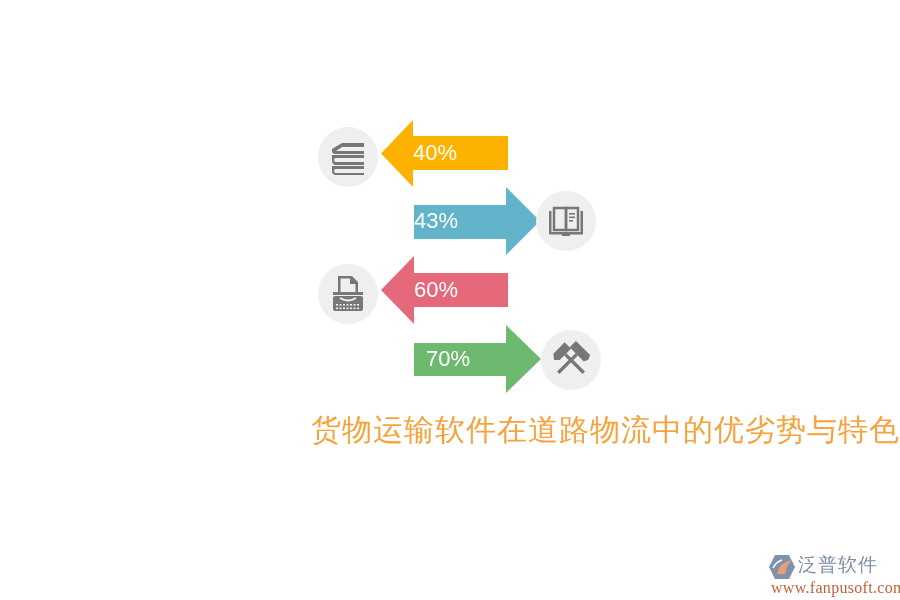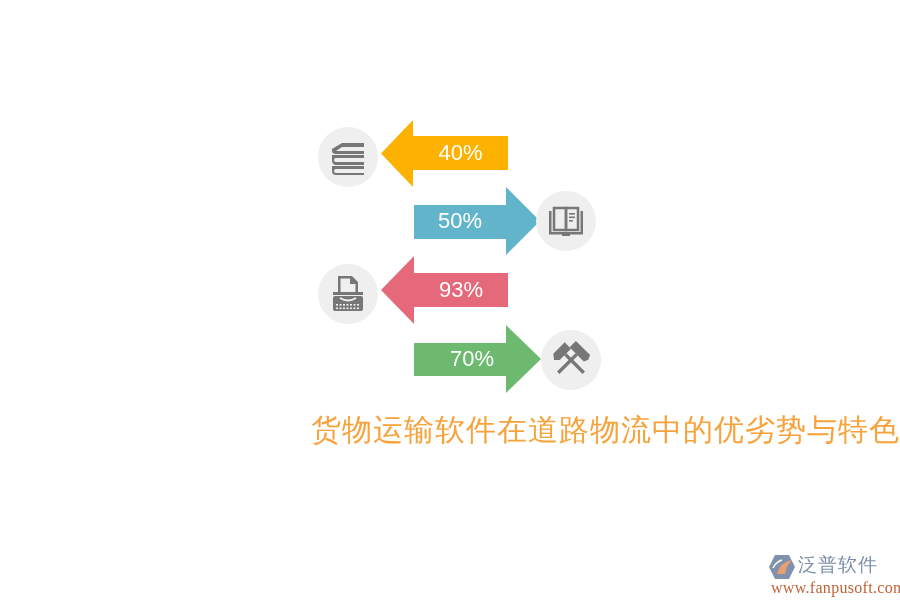--- a/index.html
+++ b/index.html
@@ -6,21 +6,21 @@
     body {
       width: 900px; height: 600px; background: #ffffff;
       position: relative; overflow: hidden;
       font-family: "Liberation Sans", "DejaVu Sans", sans-serif;
     }
     .arrow { position: absolute; }
     .arrow svg { position: absolute; left: 0; top: 0; }
     .arrow .pct {
       position: absolute; color: #ffffff; font-size: 22px;
       font-family: "Liberation Sans", sans-serif;
-      text-align: center; line-height: 34px;
+      text-align: left; line-height: 34px;
     }
     .icon-circle {
       position: absolute; width: 60px; height: 60px; border-radius: 50%;
       background: #efefef;
     }
     .icon-circle svg { position: absolute; left: 0; top: 0; }
     .title {
       position: absolute; left: 0; width: 900px; top: 410px;
       text-align: right; font-size: 30px; color: #f7a23b;
       font-family: "DejaVu Sans", sans-serif; letter-spacing: 1px;
@@ -53,21 +53,21 @@
       <path d="M14 39 L46 39 L46 42 L18 42 Q16 42 16 44 Q16 46 18 46 L46 46 L46 48 L18 48 Q14 48 14 44 Z"></path>
       <rect x="40" y="31" width="3" height="4" fill="#efefef"></rect>
     </g>
   </svg>
 </div>
 
 <div class="arrow" style="left:414px; top:187px; width:128px; height:68px;">
   <svg width="128" height="68">
     <polygon points="0,18 92,18 92,0 126,34 92,68 92,52 0,52" fill="#62b4ca"></polygon>
   </svg>
-  <div class="pct" style="left:0px; top:17px; width:92px;">50%</div>
+  <div class="pct" style="left:0px; top:17px; width:92px;">43%</div>
 </div>
 <div class="icon-circle" style="left:536px; top:191px;">
   <svg width="60" height="60" viewBox="0 0 60 60">
     <g fill="none" stroke="#777777" stroke-width="2.5">
       <rect x="18" y="17" width="12" height="22"></rect>
       <rect x="30" y="17" width="12" height="22"></rect>
     </g>
     <g fill="#777777">
       <rect x="13" y="20" width="2.5" height="22"></rect>
       <rect x="44.5" y="20" width="2.5" height="22"></rect>
@@ -77,21 +77,21 @@
       <rect x="33" y="25.5" width="6" height="1.6"></rect>
       <rect x="33" y="29" width="4" height="1.6"></rect>
     </g>
   </svg>
 </div>
 
 <div class="arrow" style="left:381px; top:256px; width:128px; height:68px;">
   <svg width="128" height="68">
     <polygon points="0,34 33,0 33,17 127,17 127,51 33,51 33,68" fill="#e5697a"></polygon>
   </svg>
-  <div class="pct" style="left:33px; top:17px; width:94px;">93%</div>
+  <div class="pct" style="left:33px; top:17px; width:94px;">60%</div>
 </div>
 <div class="icon-circle" style="left:318px; top:264px;">
   <svg width="60" height="60" viewBox="0 0 60 60">
     <g fill="#777777">
       <path d="M20 12 L34 12 L40 18 L40 28 L37.5 28 L37.5 20 L32 20 L32 14.5 L22.5 14.5 L22.5 28 L20 28 Z"></path>
       <rect x="15" y="28" width="30" height="3"></rect>
       <path d="M17 32 L43 32 Q45 32 45 34 L45 45 Q45 47 43 47 L17 47 Q15 47 15 45 L15 34 Q15 32 17 32 Z"></path>
     </g>
     <path d="M22 34 Q30 39 38 34" stroke="#efefef" stroke-width="2" fill="none"></path>
     <g fill="#efefef">

